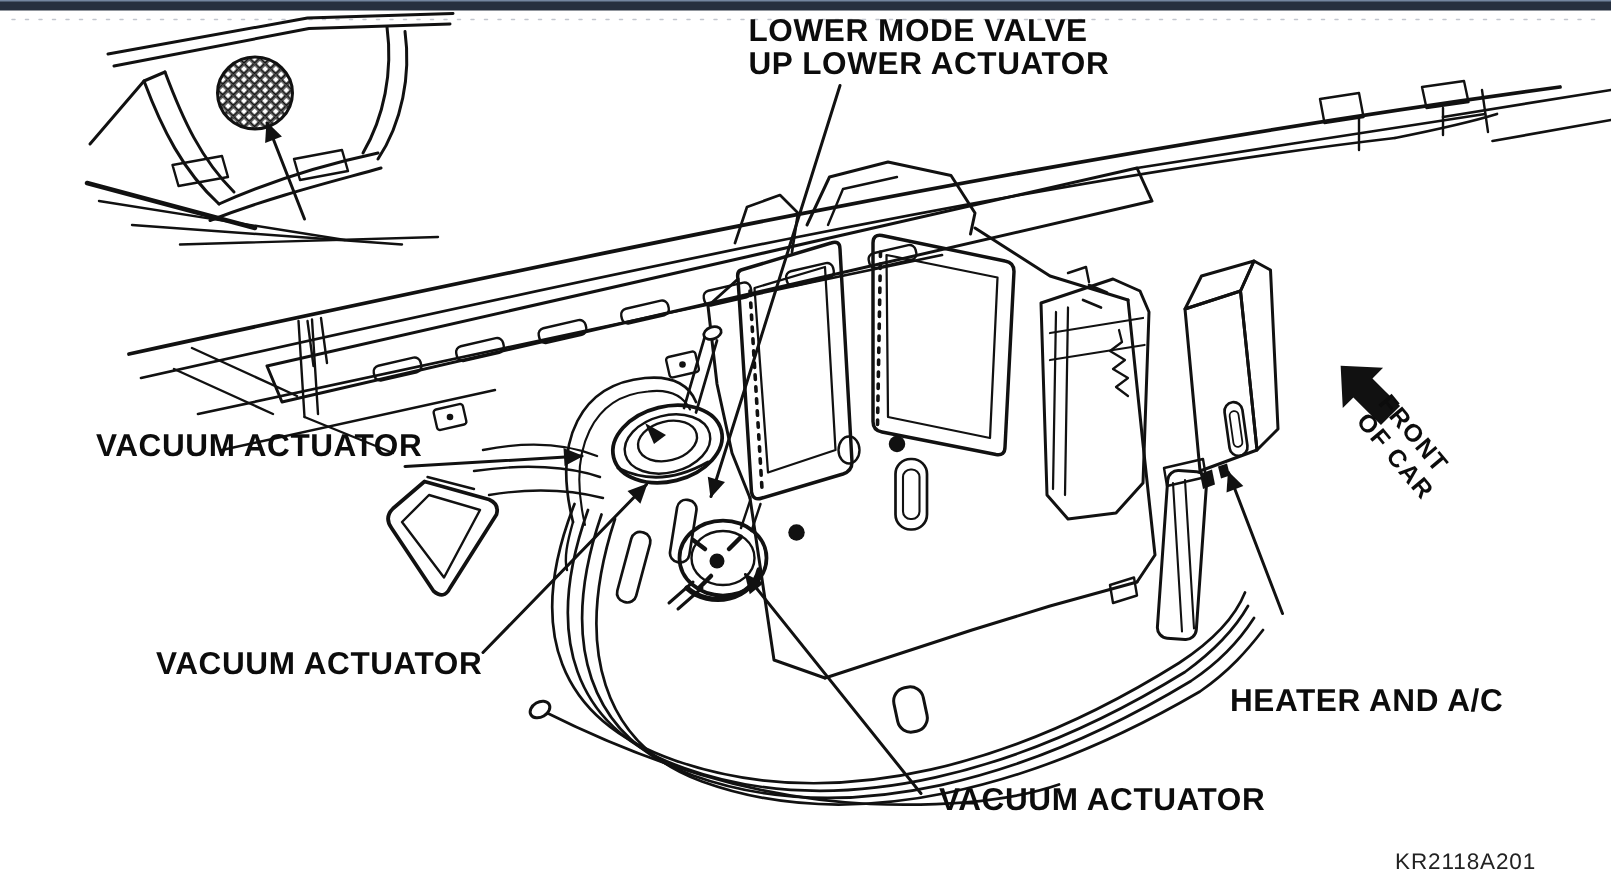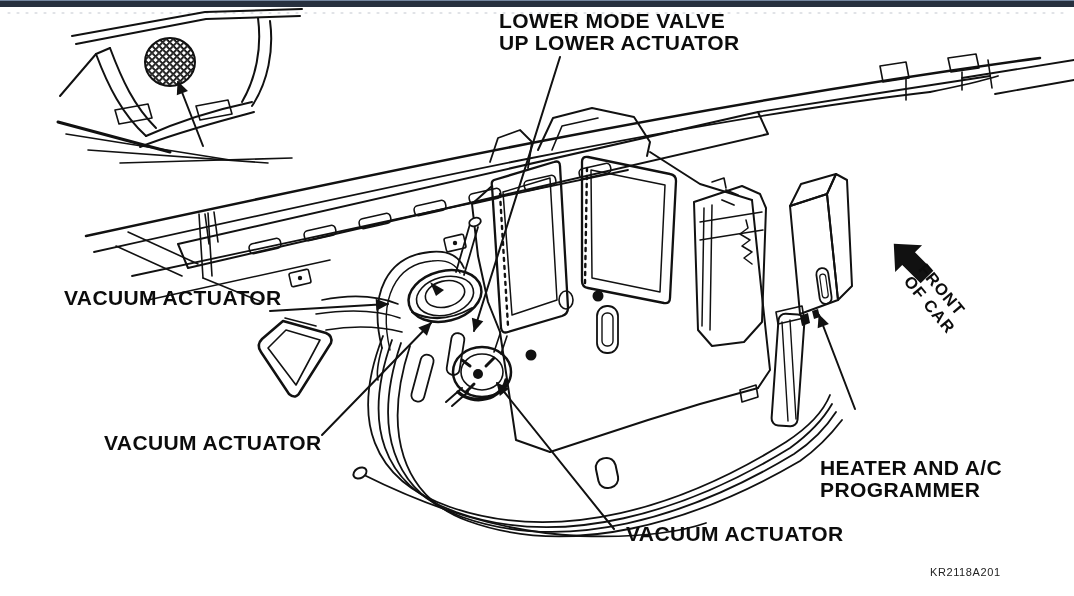--- a/index.html
+++ b/index.html
@@ -22,21 +22,21 @@
   .callout span{display:block;}
   .front-label{
     position:absolute;left:929px;top:260px;
     transform:rotate(50deg);transform-origin:0 0;
     font-size:16.5px;font-weight:700;line-height:19px;letter-spacing:1px;
     color:#0c0c0c;white-space:nowrap;
   }
   .front-label span{display:block;}
   .figure-code{
     position:absolute;left:930px;top:566px;
-    font-size:11px;font-weight:400;letter-spacing:.6px;color:#222;
+    font-size:15px;font-weight:400;letter-spacing:.6px;color:#222;
     white-space:nowrap;
   }
 </style>
 </head>
 <body>
 
 <div class="top-bar"></div>
 
 <svg class="art" width="1074" height="596" viewBox="0 0 1074 596" fill="none" stroke="#111" stroke-width="2" stroke-linecap="round" stroke-linejoin="round">
   <defs>
@@ -236,21 +236,20 @@
 <div class="callout centered" style="left:104px;top:432px;">
   <span>VACUUM ACTUATOR</span>
 </div>
 
 <div class="callout" style="left:626px;top:523px;">
   <span>VACUUM ACTUATOR</span>
 </div>
 
 <div class="callout" style="left:820px;top:414px;margin-top:43px;">
   <span>HEATER AND A/C</span>
-  <span>PROGRAMMER</span>
 </div>
 
 <div class="front-label">
   <span>FRONT</span>
   <span>OF CAR</span>
 </div>
 
 <div class="figure-code">KR2118A201</div>
 
 </body></html>

